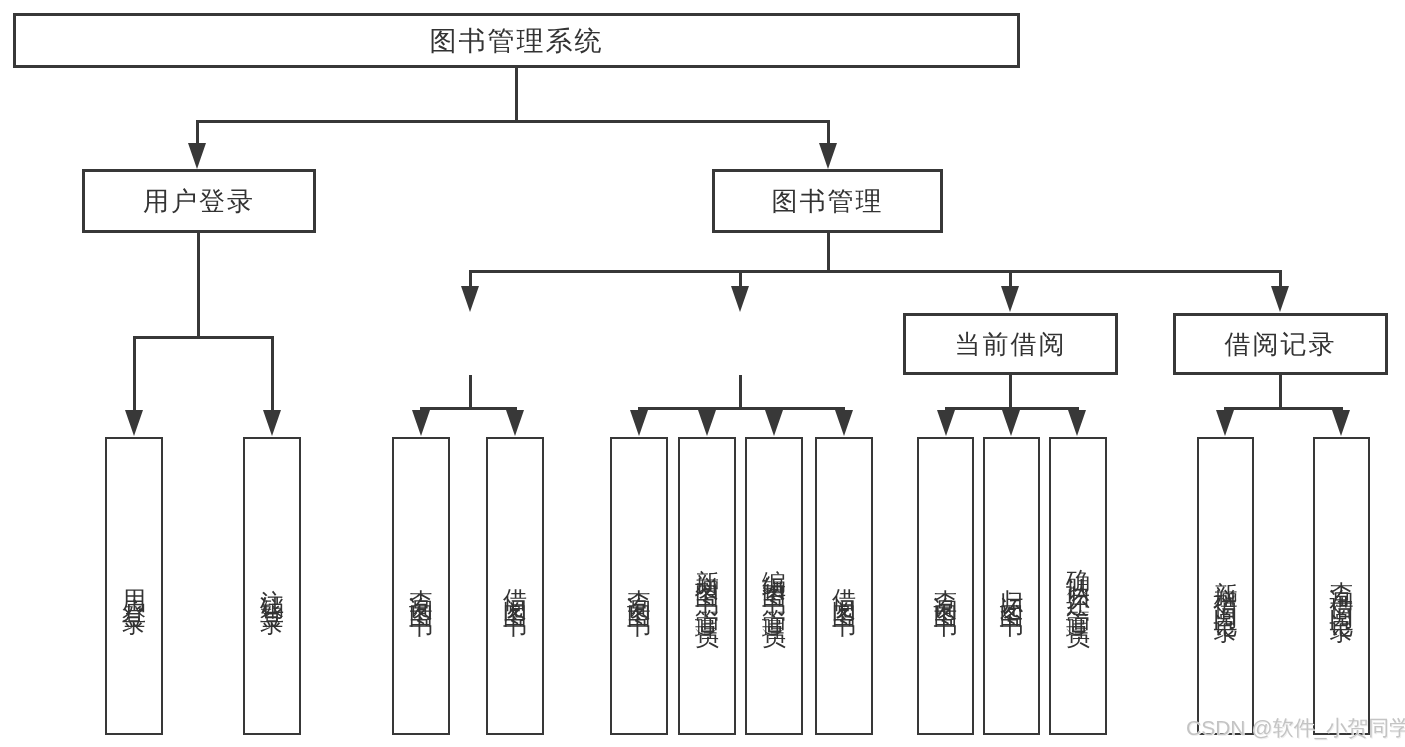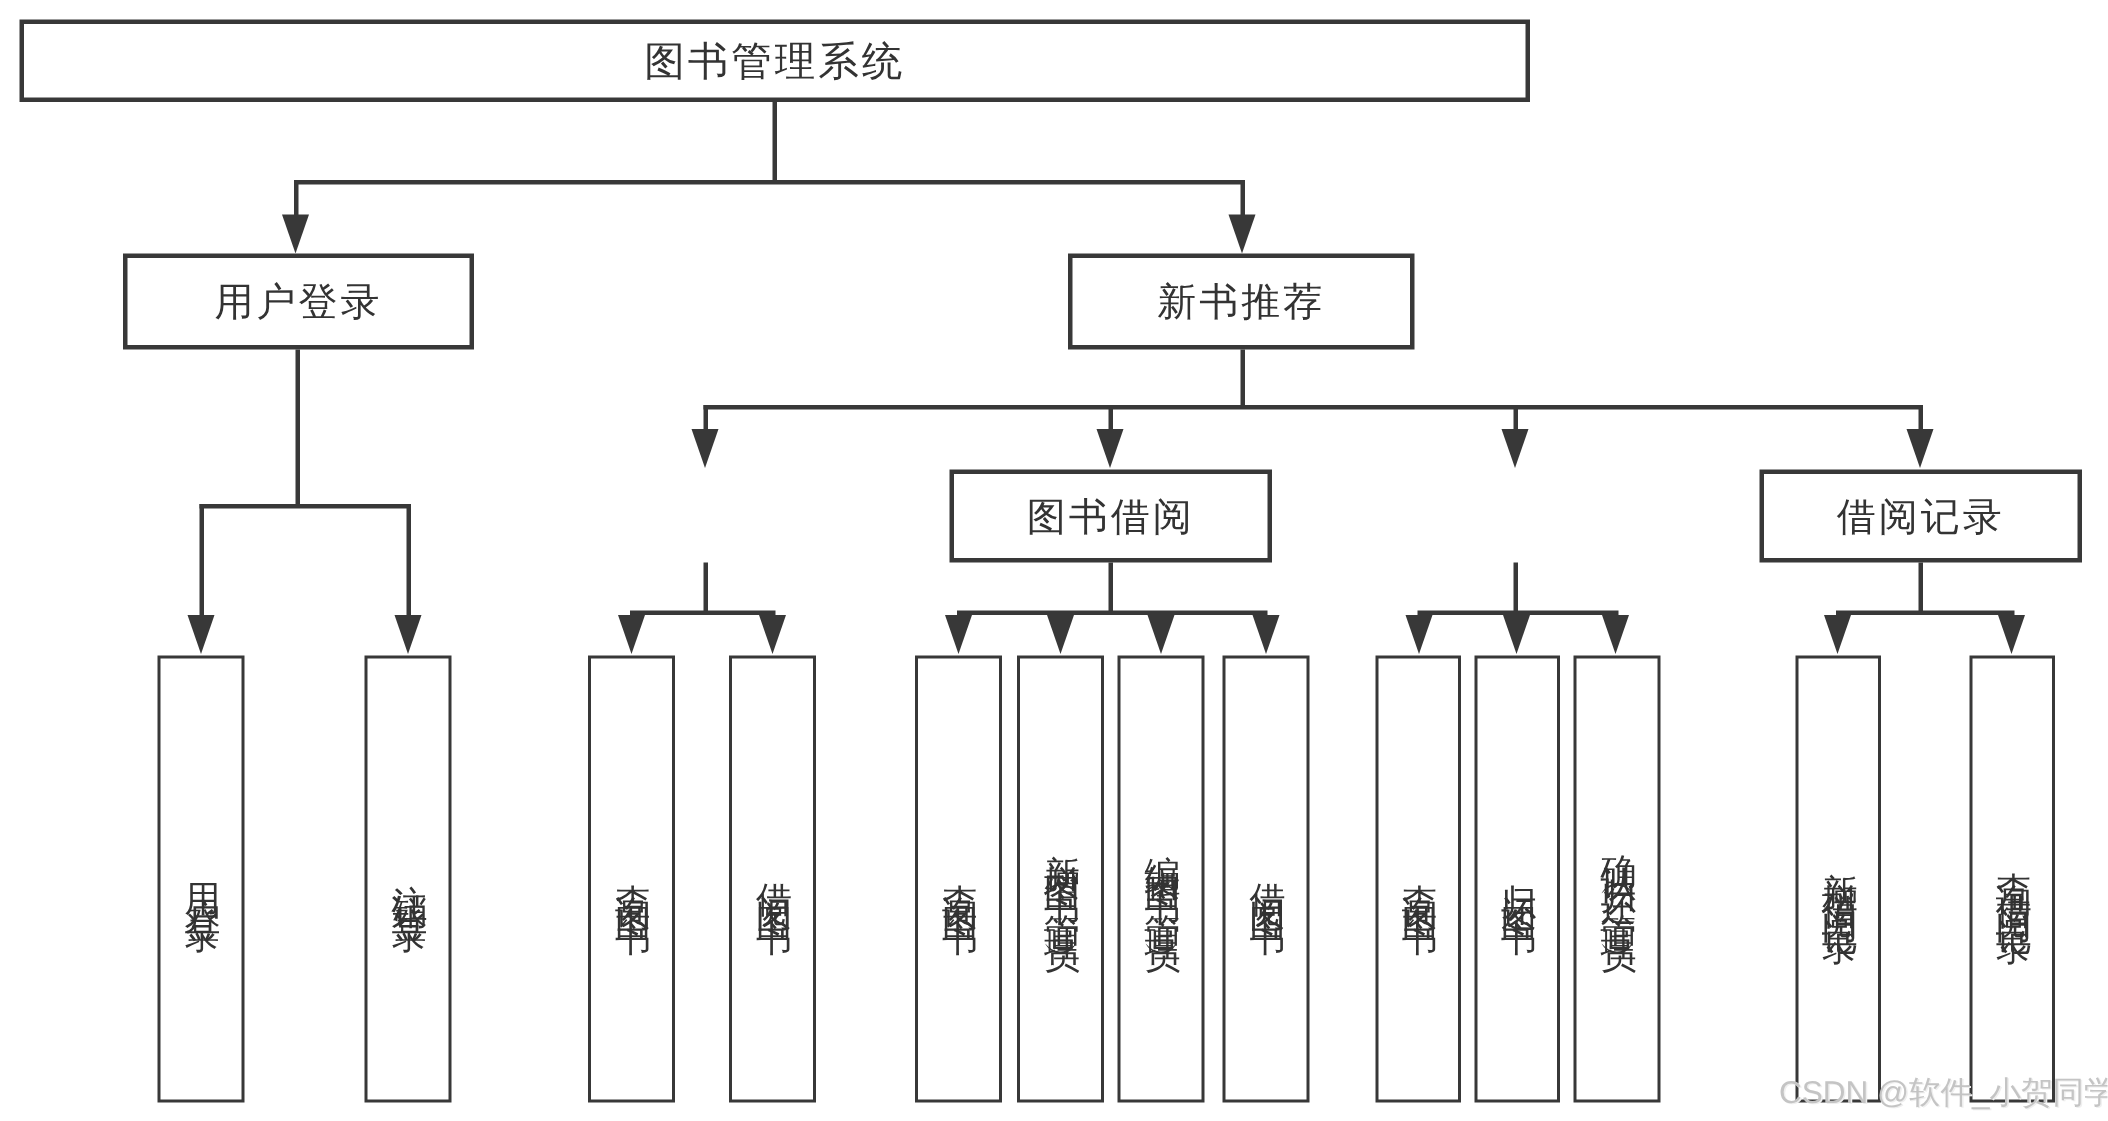--- a/index.html
+++ b/index.html
@@ -72,41 +72,41 @@
   <div class="node root" style="left:13px; top:13px; width:1007px; height:55px;">图书管理系统</div>
 
   <div class="line vline" style="left:515px; top:68px; height:54px;"></div>
   <div class="line hline" style="left:196px; top:120px; width:633px;"></div>
   <div class="line vline" style="left:196px; top:120px; height:26px;"></div>
   <div class="line vline" style="left:827px; top:120px; height:26px;"></div>
   <div class="arrow" style="left:188px; top:143px;"></div>
   <div class="arrow" style="left:819px; top:143px;"></div>
 
   <div class="node hnode" style="left:82px; top:169px; width:234px; height:64px;">用户登录</div>
-  <div class="node hnode" style="left:712px; top:169px; width:231px; height:64px;">新书推荐</div>
+  <div class="node hnode" style="left:712px; top:169px; width:231px; height:64px;">图书管理</div>
 
   <div class="line vline" style="left:197px; top:233px; height:105px;"></div>
   <div class="line hline" style="left:133px; top:336px; width:140px;"></div>
   <div class="line vline" style="left:133px; top:336px; height:76px;"></div>
   <div class="line vline" style="left:271px; top:336px; height:76px;"></div>
   <div class="arrow" style="left:125px; top:410px;"></div>
   <div class="arrow" style="left:263px; top:410px;"></div>
 
   <div class="line vline" style="left:827px; top:233px; height:39px;"></div>
   <div class="line hline" style="left:469px; top:270px; width:813px;"></div>
   <div class="line vline" style="left:469px;  top:270px; height:18px;"></div>
   <div class="line vline" style="left:739px;  top:270px; height:18px;"></div>
   <div class="line vline" style="left:1009px; top:270px; height:18px;"></div>
   <div class="line vline" style="left:1279px; top:270px; height:18px;"></div>
   <div class="arrow" style="left:461px;  top:286px;"></div>
   <div class="arrow" style="left:731px;  top:286px;"></div>
   <div class="arrow" style="left:1001px; top:286px;"></div>
   <div class="arrow" style="left:1271px; top:286px;"></div>
 
-  <div class="node hnode" style="left:633px; top:313px; width:215px; height:62px;">图书借阅</div>
+  <div class="node hnode" style="left:903px; top:313px; width:215px; height:62px;">当前借阅</div>
   <div class="node hnode" style="left:1173px; top:313px; width:215px; height:62px;">借阅记录</div>
 
   <div class="line vline" style="left:469px; top:375px; height:34px;"></div>
   <div class="line hline" style="left:420px; top:407px; width:97px;"></div>
   <div class="arrow" style="left:412px; top:410px;"></div>
   <div class="arrow" style="left:506px; top:410px;"></div>
 
   <div class="line vline" style="left:739px; top:375px; height:34px;"></div>
   <div class="line hline" style="left:638px; top:407px; width:207px;"></div>
   <div class="arrow" style="left:630px; top:410px;"></div>

